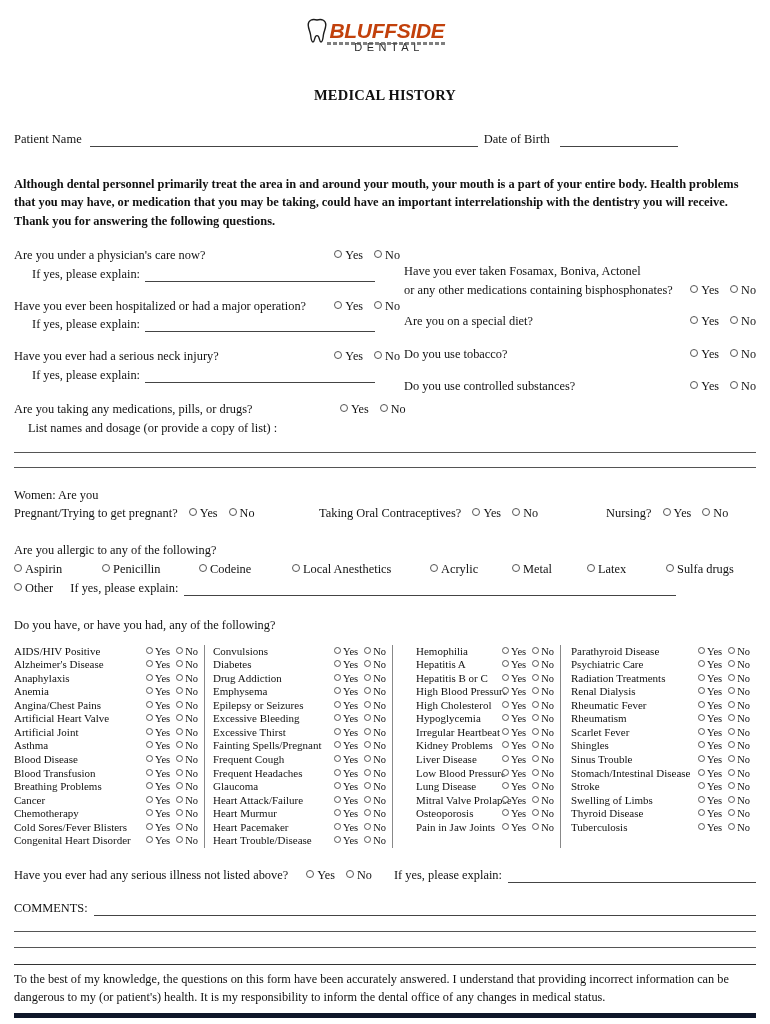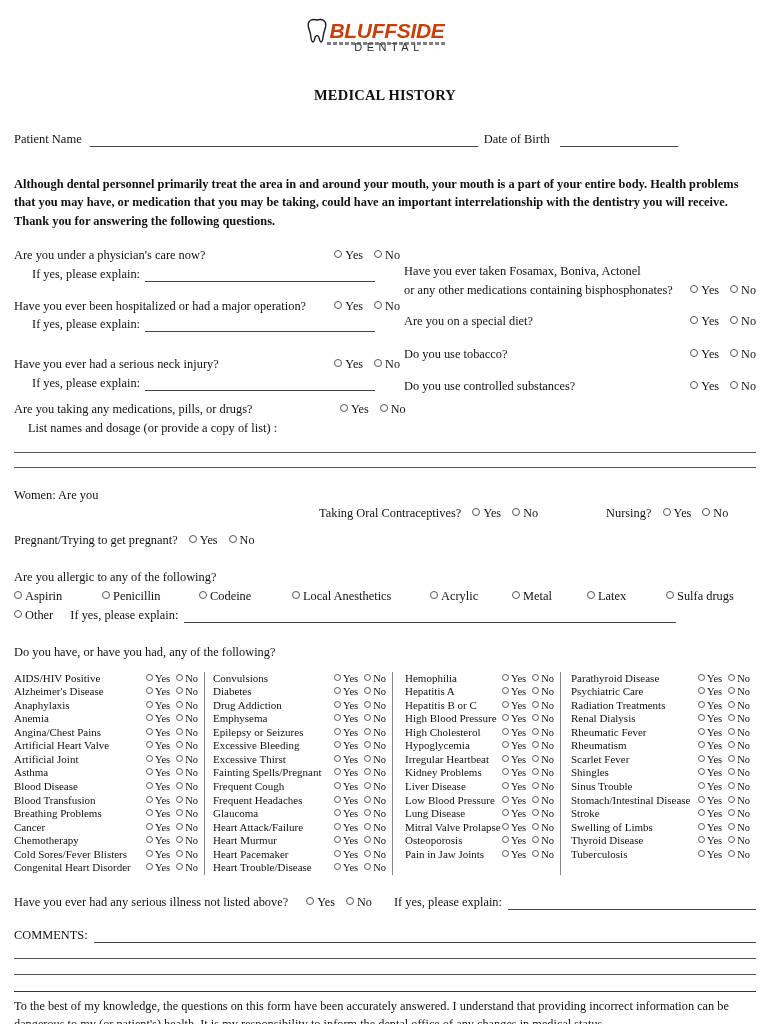--- a/index.html
+++ b/index.html
@@ -148,21 +148,21 @@
   
   .meds { margin: 14px 14px 0 14px; position: relative; }
   .meds .q .yn { left: 318px; right: auto; }
   .meds .sub { font-size: 12.4px; padding-left: 14px; margin-top: 3px; }
   .meds .fullline { border-bottom: 1px solid #555; height: 0; margin-top: 16px; }
   .meds .fullline.second { margin-top: 14px; }
 
   
   .women { margin: 20px 14px 0 14px; font-size: 12.4px; }
   .women .wrow { display: flex; margin-top: 3px; }
-  .women .w1 { width: 305px; margin-top: 27px; }
+  .women .w1 { width: 305px; }
   .women .w2 { width: 287px; }
 
   
   .allerg { margin: 22px 14px 0 14px; font-size: 12.4px; }
   .allerg .alist { margin-top: 4px; display: flex; }
   .allerg .aitem { white-space: nowrap; }
   .allerg .other-row { margin-top: 4px; white-space: nowrap; }
   .allerg .other-row .ln { width: 492px; margin-left: 6px; }
 
   
@@ -173,21 +173,21 @@
     margin: 12px 14px 0 14px;
     display: flex;
     width: 742px;
   }
   .cond-col {
     box-sizing: border-box;
     padding-right: 6px;
   }
   .cond-col.c1 { width: 190px; }
   .cond-col.c2 { width: 188px; border-left: 1px solid #888; padding-left: 8px; }
-  .cond-col.c3 { width: 168px; border-left: 1px solid #888; padding-left: 12px; }
+  .cond-col.c3 { width: 168px; border-left: 1px solid #888; padding-left: 23px; }
   .cond-col.c4 { width: 196px; border-left: 1px solid #888; padding-left: 10px; }
   .crow {
     position: relative;
     font-size: 11px;
     height: 13.55px;
     line-height: 13.55px;
     white-space: nowrap;
   }
   .crow .cname { display: inline-block; }
   .crow .cyn {
@@ -276,21 +276,21 @@
         <span class="qtext">Have you ever been hospitalized or had a major operation?</span>
         <span class="yn">
           <span class="opt"><span class="radio"></span><span>Yes</span></span>
           <span class="opt"><span class="radio"></span><span>No</span></span>
         </span>
       </div>
       <div class="explain">
         <span>If yes, please explain:</span><span class="ln"></span>
       </div>
 
-      <div class="q" style="margin-top:25px">
+      <div class="q" style="margin-top:17px">
         <span class="qtext">Have you ever had a serious neck injury?</span>
         <span class="yn">
           <span class="opt"><span class="radio"></span><span>Yes</span></span>
           <span class="opt"><span class="radio"></span><span>No</span></span>
         </span>
       </div>
       <div class="explain">
         <span>If yes, please explain:</span><span class="ln"></span>
       </div>
 

